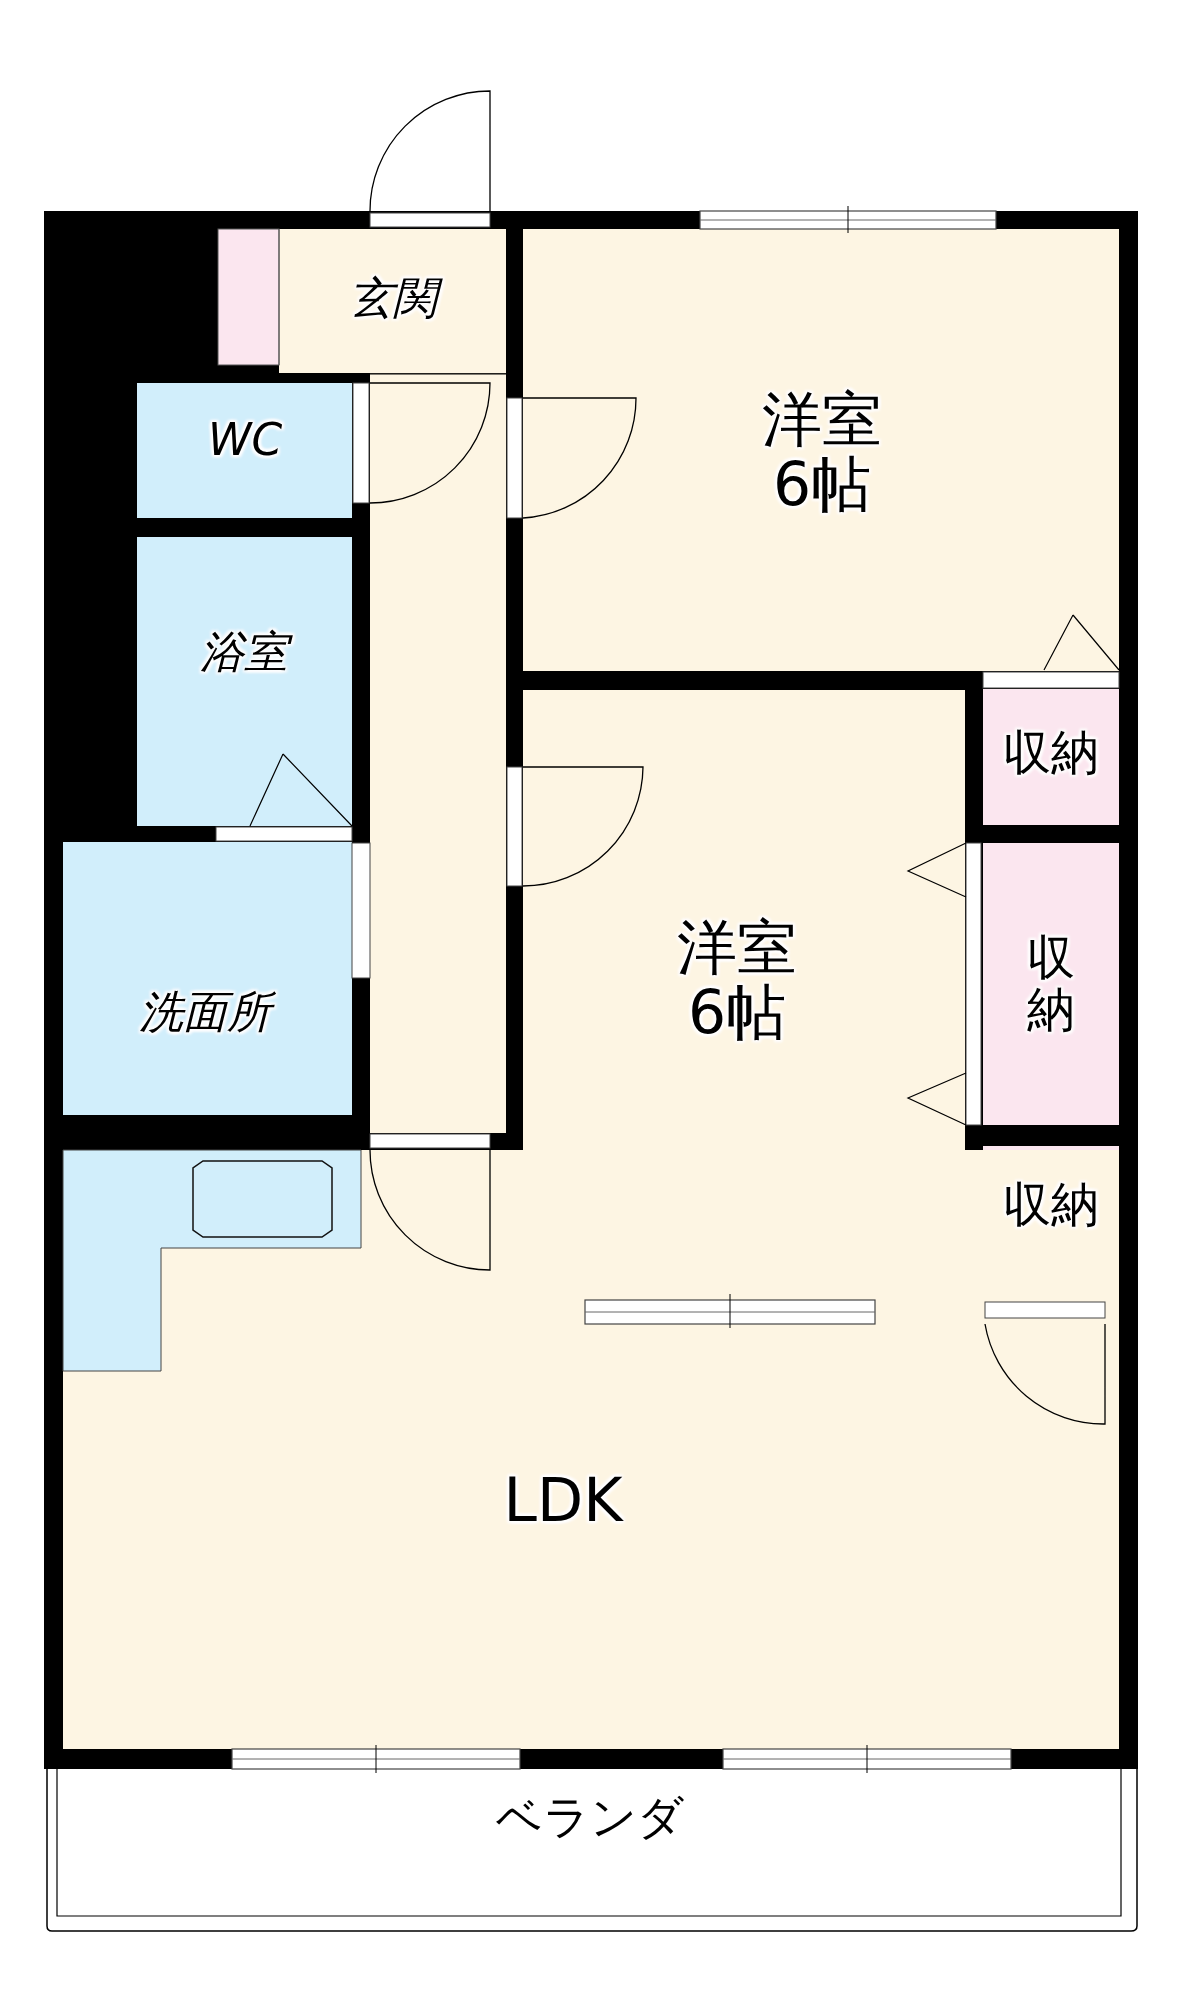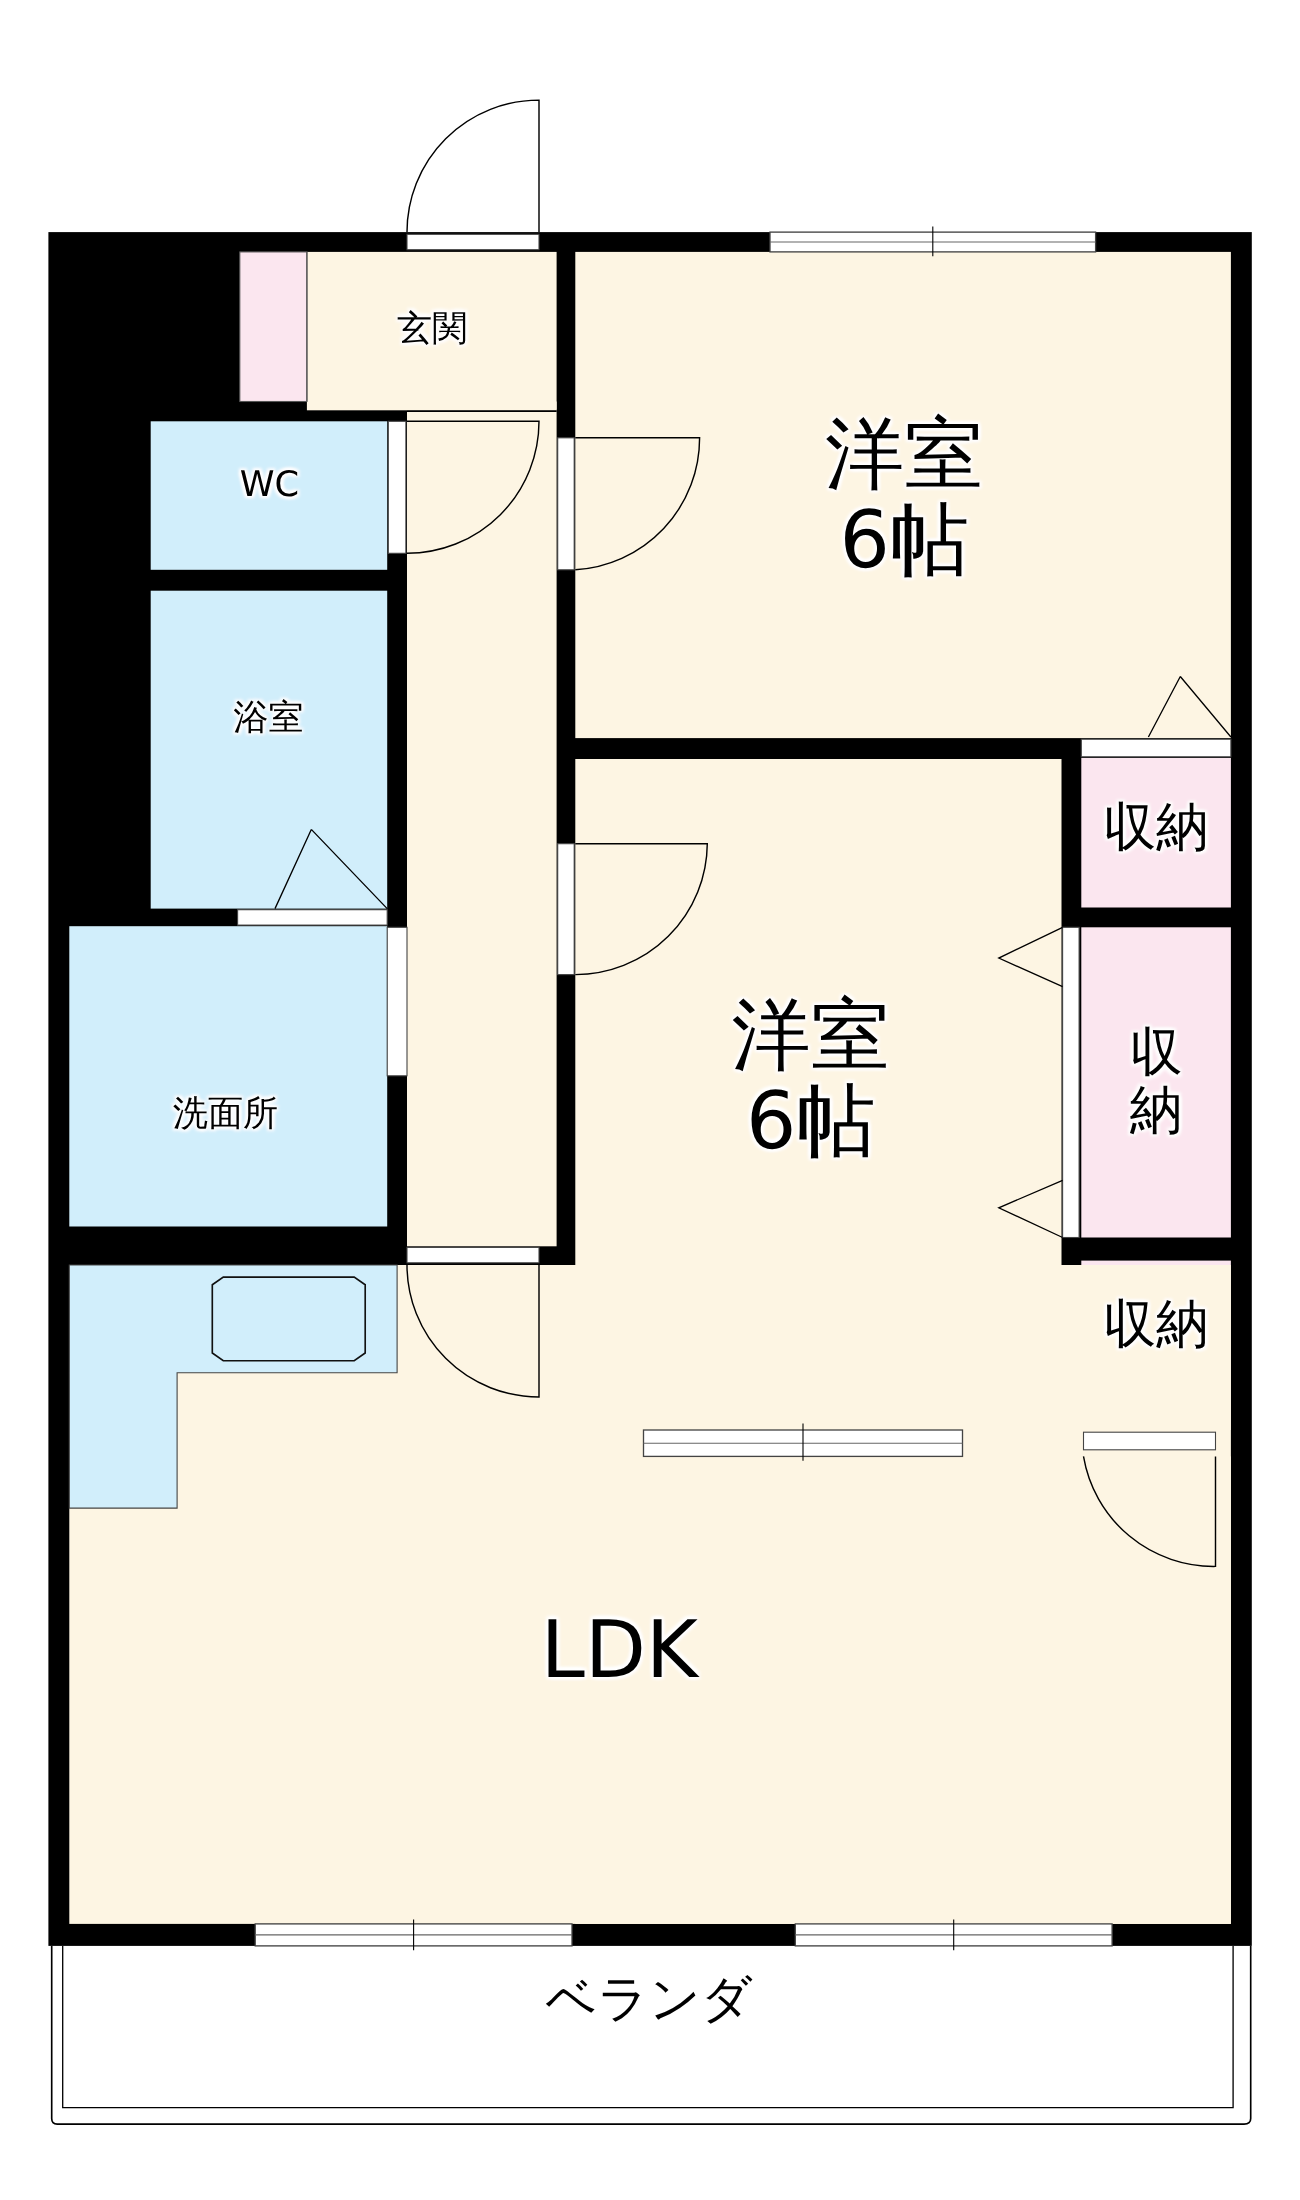--- a/index.html
+++ b/index.html
@@ -4,22 +4,22 @@
 <style>
   html, body { margin: 0; padding: 0; background: #ffffff; }
   body { width: 1182px; height: 2000px; position: relative; overflow: hidden;
          font-family: "DejaVu Sans", "Liberation Sans", sans-serif; }
   #plan { position: absolute; left: 0; top: 0; width: 1182px; height: 2000px; }
   .lbl { position: absolute; transform: translate(-50%, -50%); text-align: center;
          color: #000; white-space: nowrap; line-height: 1.08;
          text-shadow: 0 0 3px #fff, 0 0 3px #fff, 0 0 4px #fff, 0 0 5px #fff, 2px 2px 3px #fff, -2px -2px 3px #fff, 2px -2px 3px #fff, -2px 2px 3px #fff;
          font-family: "DejaVu Sans", sans-serif; }
   .lbl .line { display: block; }
-  .big { font-size: 72px; }
-  .mid { font-size: 32px; }
+  .big { font-size: 60px; }
+  .mid { font-size: 44px; font-style: italic; }
   .small { font-size: 48px; }
   .vert .line { display: block; }
   .balcony-lbl { font-size: 46px; text-shadow: none; text-align: center; }
 </style>
 </head>
 <body>
 
 <svg id="plan" viewBox="0 0 1182 2000" xmlns="http://www.w3.org/2000/svg">
 
   <g>

